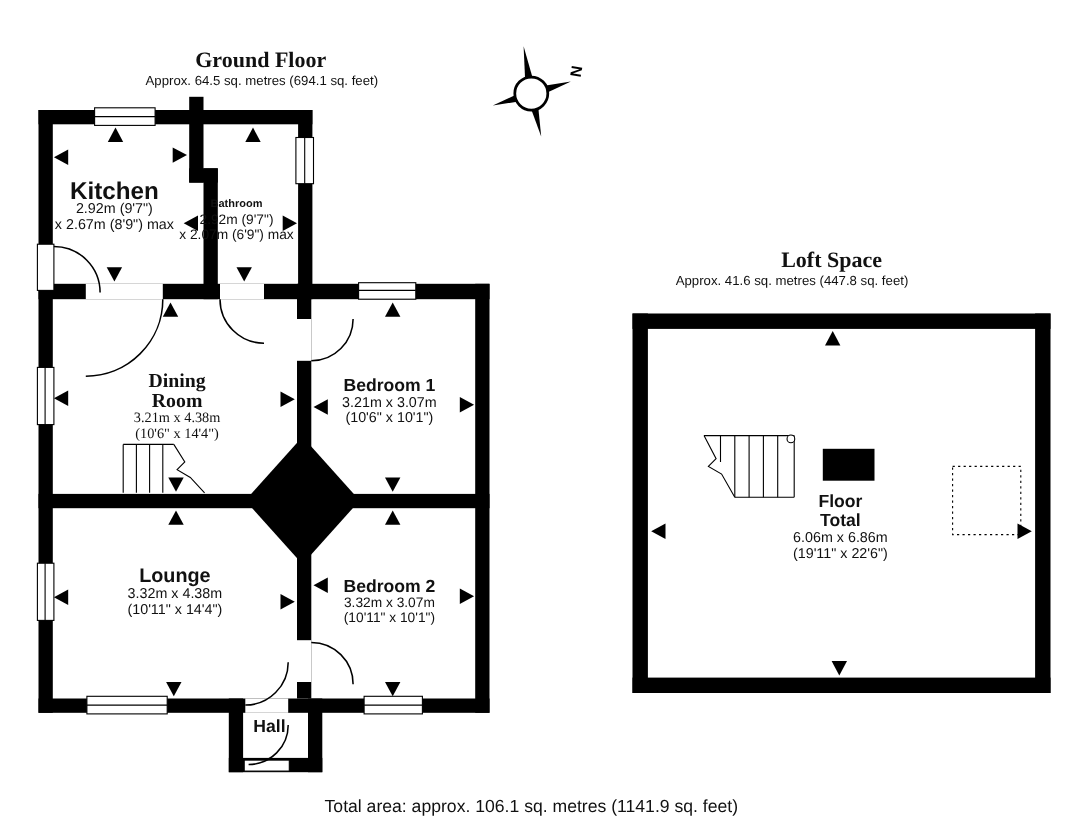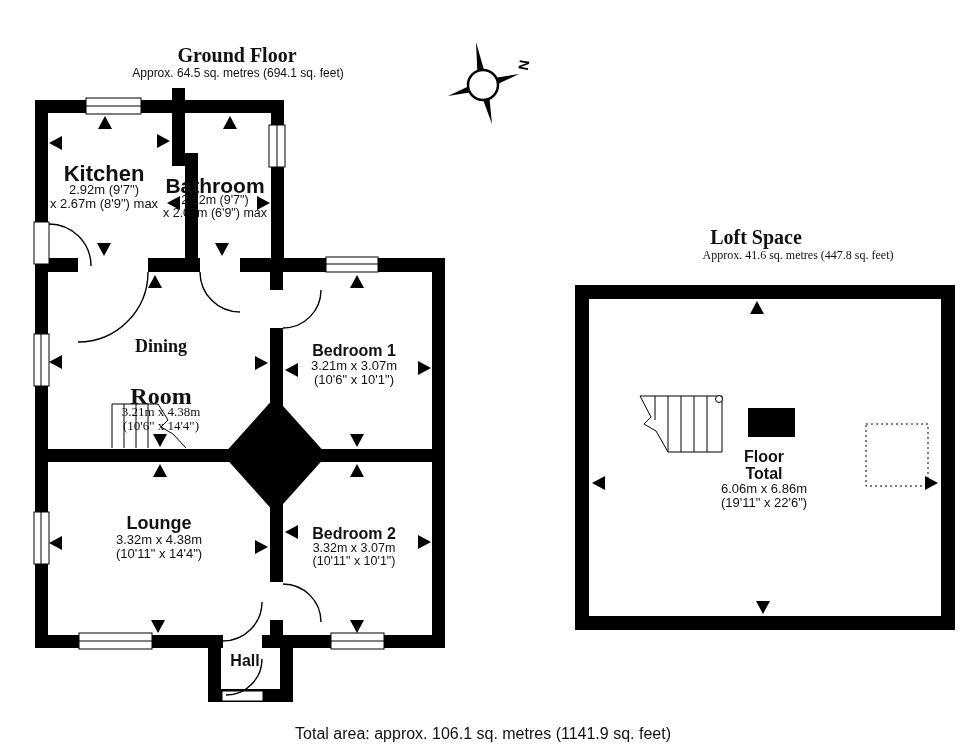--- a/index.html
+++ b/index.html
@@ -148,28 +148,28 @@
   <div class="lbl title" style="left:237px;top:44px;">Ground Floor</div>
   <div class="lbl subtitle" style="left:238px;top:66px;">Approx. 64.5 sq. metres (694.1 sq. feet)</div>
 
   <div class="lbl" style="left:104px;top:165px;">
     <div class="nm" style="font-size:22px;line-height:18px;">Kitchen</div>
     <div class="dims">2.92m (9'7")</div>
     <div class="dims">x 2.67m (8'9") max</div>
   </div>
 
   <div class="lbl" style="left:215px;top:177px;">
-    <div class="nm" style="font-size:21px;line-height:17px;">Bathroom</div>
+    <div class="nm" style="font-size:10px;line-height:17px;">Bathroom</div>
     <div class="dims-sm">2.92m (9'7")</div>
     <div class="dims-sm">x 2.07m (6'9") max</div>
   </div>
 
   <div class="lbl" style="left:161px;top:337px;font-family:Liberation Serif, serif;">
     <div class="nm" style="font-size:18px;line-height:18px;">Dining</div>
-    <div class="nm" style="font-size:24px;line-height:18px;margin-top:32px;">Room</div>
+    <div class="nm" style="font-size:18px;line-height:18px;">Room</div>
     <div class="dims">3.21m x 4.38m</div>
     <div class="dims">(10'6" x 14'4")</div>
   </div>
 
   <div class="lbl" style="left:354px;top:342px;">
     <div class="nm" style="font-size:16px;line-height:17px;">Bedroom 1</div>
     <div class="dims">3.21m x 3.07m</div>
     <div class="dims">(10'6" x 10'1")</div>
   </div>
 
@@ -181,21 +181,21 @@
 
   <div class="lbl" style="left:354px;top:526px;">
     <div class="nm" style="font-size:16px;line-height:16px;">Bedroom 2</div>
     <div class="dims-sm">3.32m x 3.07m</div>
     <div class="dims-sm">(10'11" x 10'1")</div>
   </div>
 
   <div class="lbl nm" style="left:245px;top:652px;font-size:16px;">Hall</div>
 
   <div class="lbl title" style="left:756px;top:226px;">Loft Space</div>
-  <div class="lbl subtitle" style="left:798px;top:248px;font-family:Liberation Serif, serif;">Approx. 41.6 sq. metres (447.8 sq. feet)</div>
+  <div class="lbl subtitle" style="left:720px;top:248px;">Approx. 41.6 sq. metres (447.8 sq. feet)</div>
 
   <div class="lbl" style="left:764px;top:449px;">
     <div class="nm" style="font-size:16px;line-height:16.5px;">Floor</div>
     <div class="nm" style="font-size:16px;line-height:16.5px;">Total</div>
     <div class="dims">6.06m x 6.86m</div>
     <div class="dims">(19'11" x 22'6")</div>
   </div>
 
   <div class="lbl" style="left:483px;top:725px;font-size:16px;text-align:center;">Total area: approx. 106.1 sq. metres (1141.9 sq. feet)</div>
 </div>

